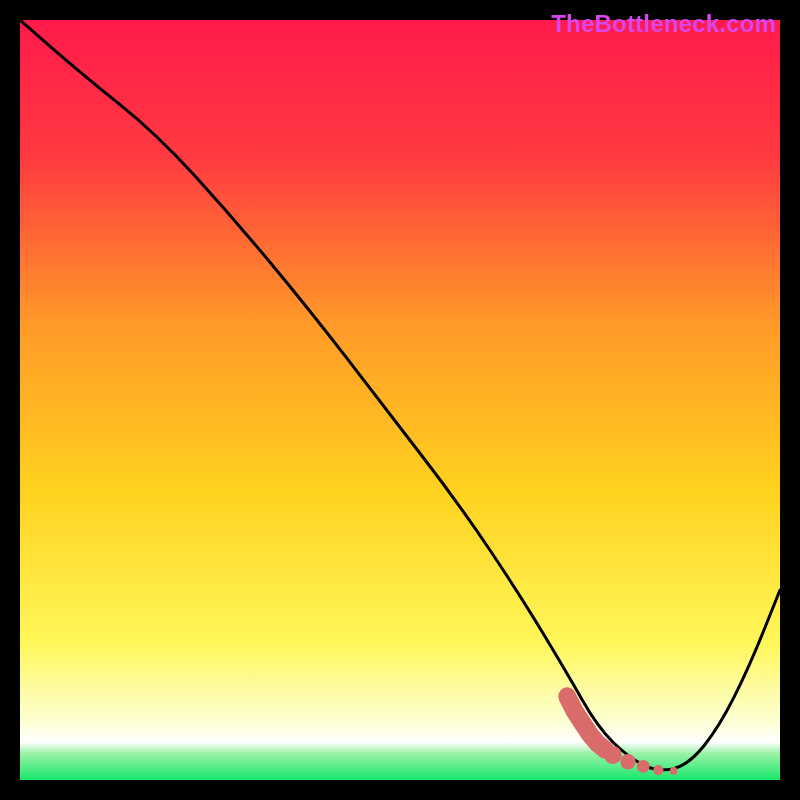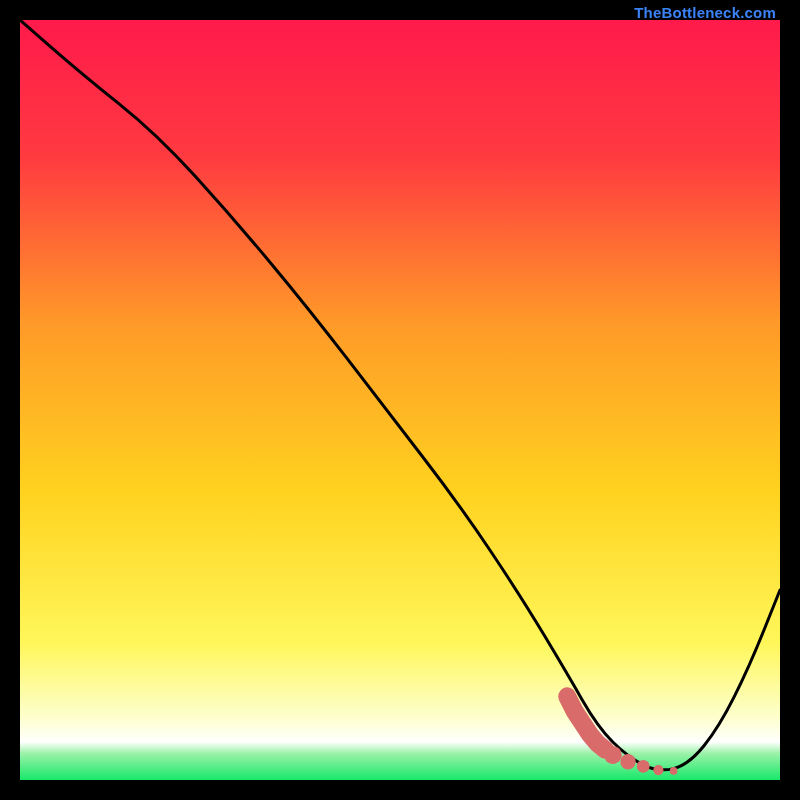--- a/index.html
+++ b/index.html
@@ -21,24 +21,24 @@
   }
   .plot {
     position: absolute;
     left: 0;
     top: 0;
     width: 760px;
     height: 760px;
   }
   .watermark {
     position: absolute;
-    top: 4px;
+    top: 10px;
     right: 24px;
-    color: #3b82f6;
-    font-size: 15px;
+    color: #d946ef;
+    font-size: 24px;
     font-weight: 600;
     letter-spacing: 0.2px;
     user-select: none;
   }
 </style>
 </head>
 <body>
 
 <div class="frame">
   <svg class="plot" viewBox="0 0 760 760" preserveAspectRatio="none">

